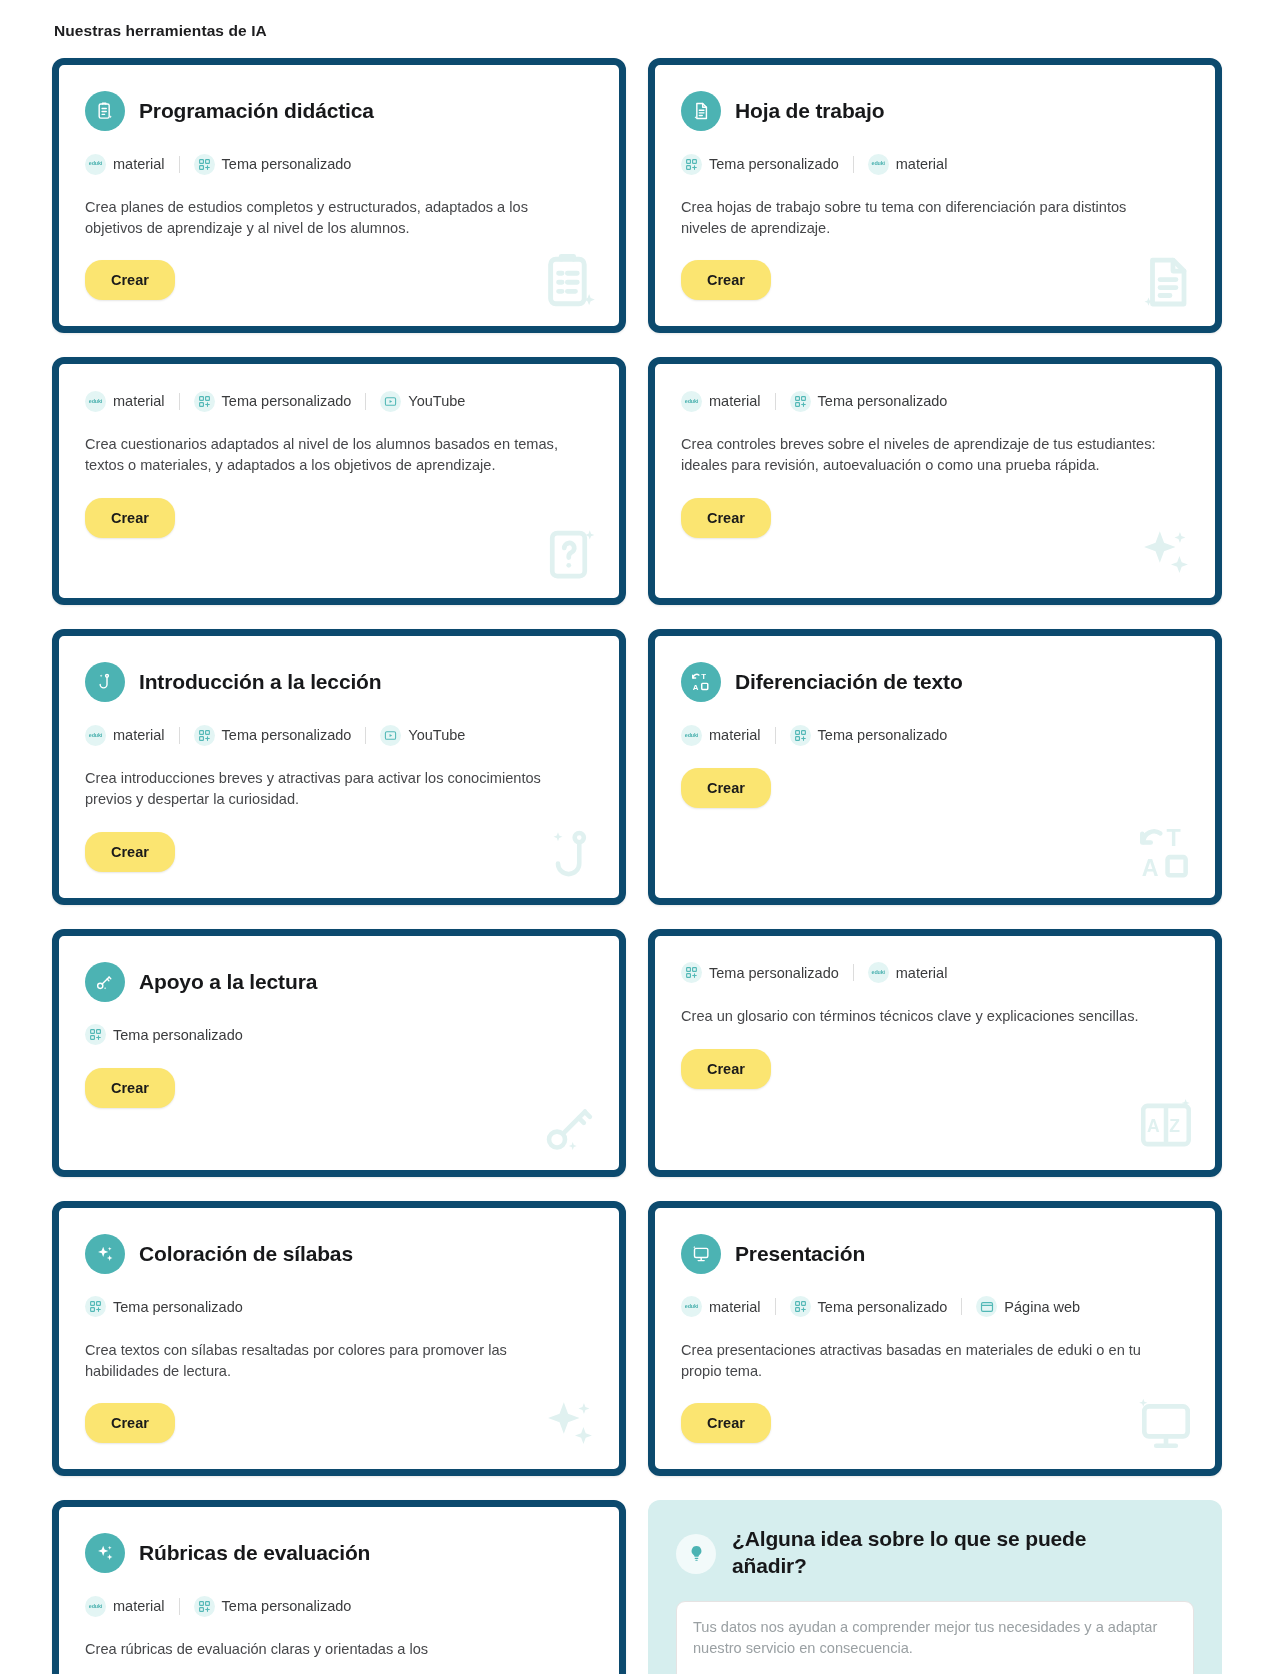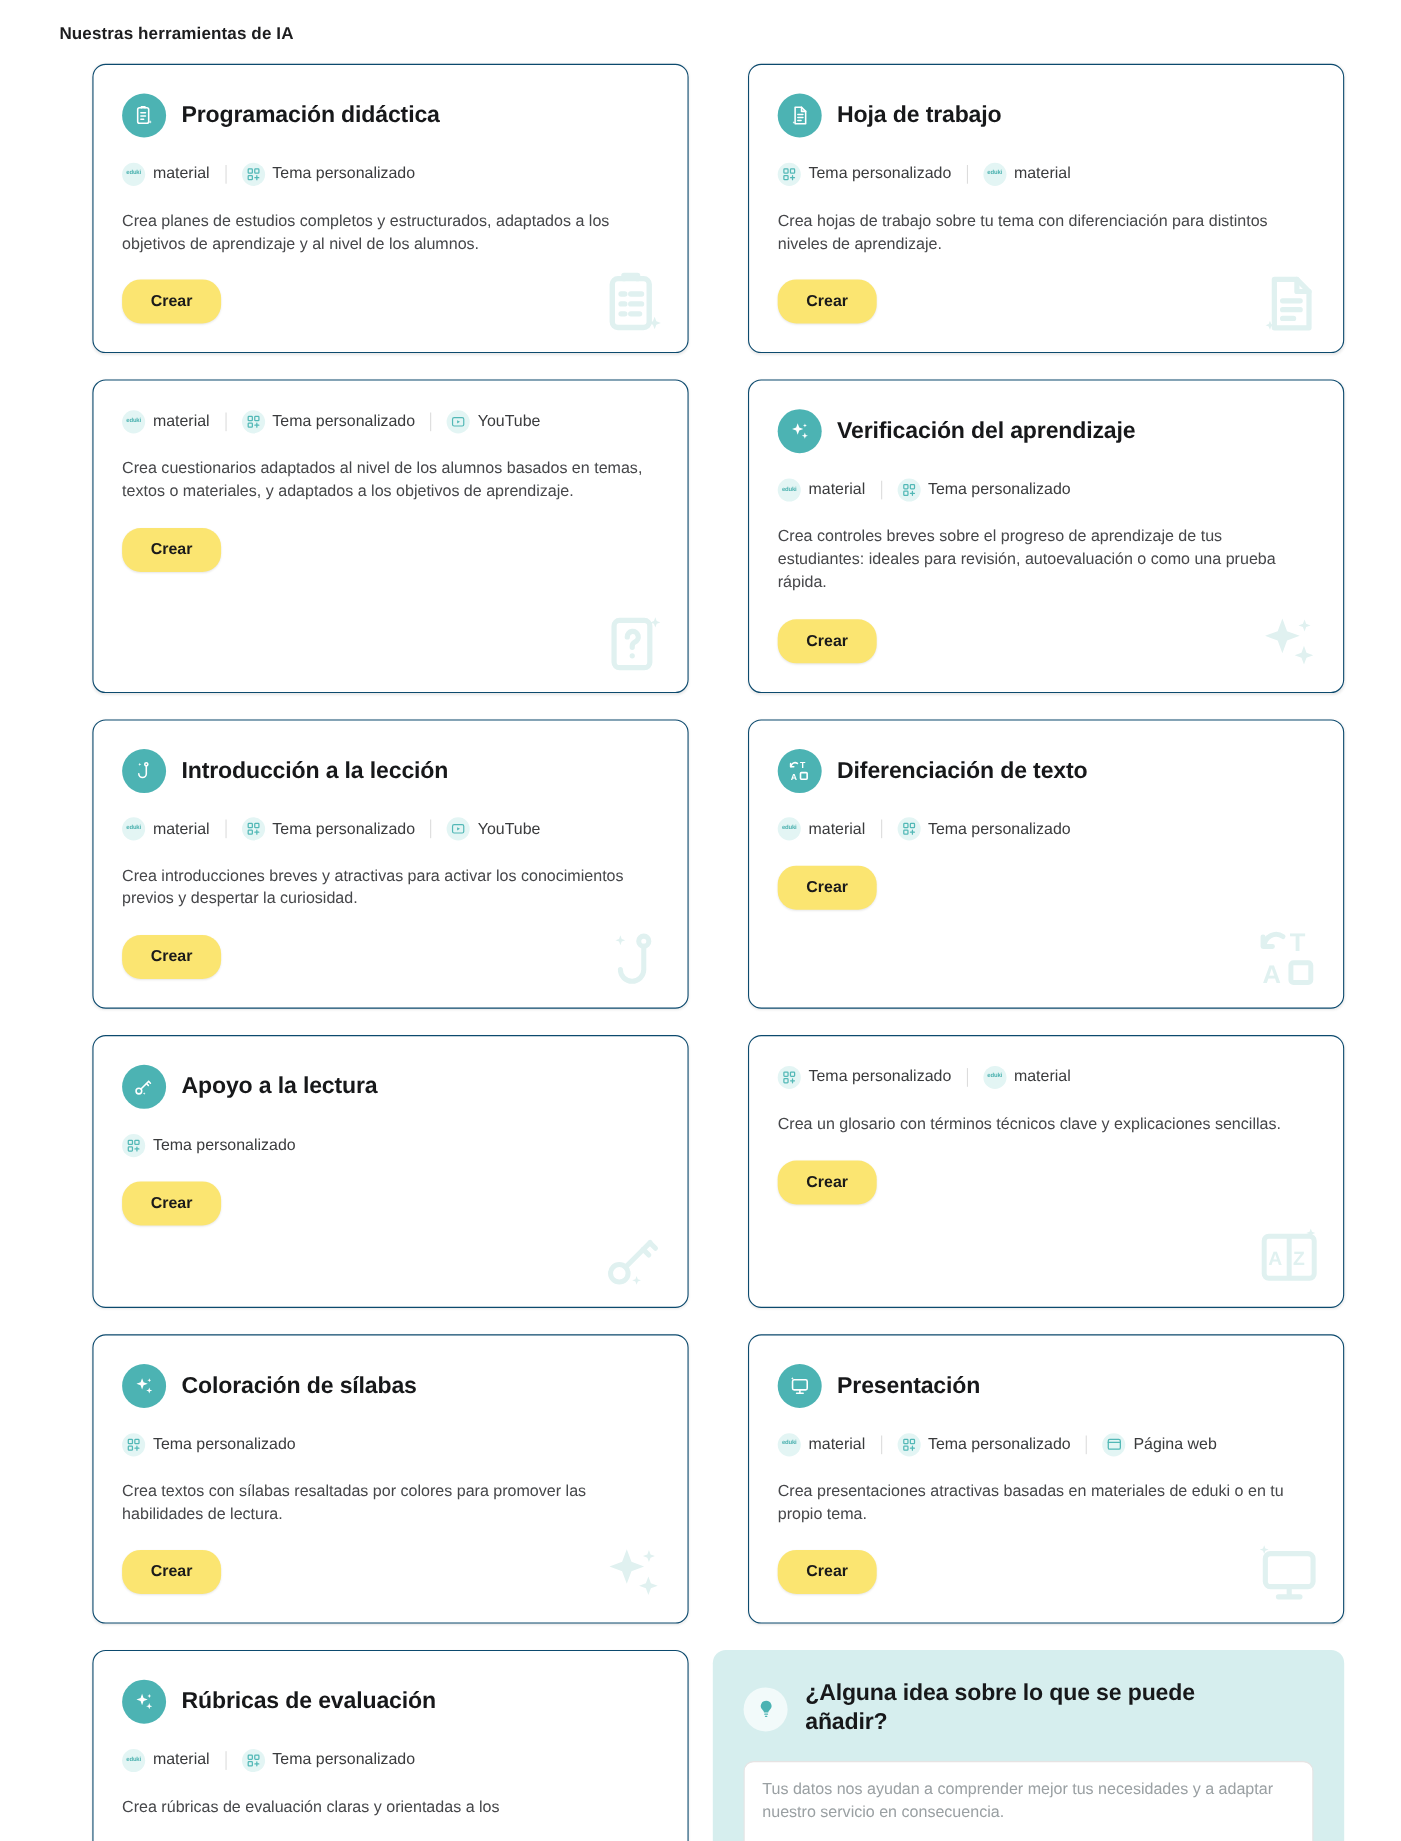--- a/index.html
+++ b/index.html
@@ -30,27 +30,26 @@
   .grid {
     display: grid;
     grid-template-columns: repeat(2, 1fr);
     column-gap: 22px;
     row-gap: 24px;
   }
 
   .card {
     position: relative;
     background: #ffffff;
-    border: 1px solid #0c4a6e;
+    border: 7px solid #0c4a6e;
     border-radius: 12px;
     box-shadow: 0 1px 3px rgba(17,17,17,0.06), 0 1px 2px rgba(17,17,17,0.04);
     padding: 26px 26px 26px 26px;
     min-height: 248px;
     overflow: hidden;
-    margin-left: 32px;
   }
 
   .card-head {
     display: flex;
     align-items: center;
     gap: 14px;
     margin-bottom: 22px;
   }
 
   .card-avatar {
@@ -302,49 +301,40 @@
             <span>YouTube</span>
           </span>
         </div><div class="card-desc">Crea cuestionarios adaptados al nivel de los alumnos basados en temas, textos o materiales, y adaptados a los objetivos de aprendizaje.</div><button class="btn-crear">Crear</button><span class="watermark">
           <svg width="60" height="60" viewBox="0 0 24 24" fill="none" stroke="currentColor" stroke-width="1.9" stroke-linecap="round" stroke-linejoin="round">
             <rect x="4.5" y="3.6" width="13" height="17.2" rx="2"></rect>
             <path d="M9.3 9.6a2 2 0 1 1 2.75 1.85c-.62.3-.95.85-.95 1.55v.4"></path>
             <circle cx="11.1" cy="16.5" r="0.95" fill="currentColor" stroke="none"></circle>
             <path d="M19.5 2.5l.5 1.35 1.35.5-1.35.5-.5 1.35-.5-1.35-1.35-.5 1.35-.5z" fill="currentColor" stroke="none"></path>
           </svg>
         </span></div>
-      <div class="card"><div class="card-head">
-          <span class="card-avatar">
-            <svg width="22" height="22" viewBox="0 0 24 24" fill="#fff">
-              <path d="M10 4.2l1.5 4.1 4.1 1.5-4.1 1.5L10 15.4l-1.5-4.1L4.4 9.8l4.1-1.5z"></path>
-              <path d="M17.1 13.4l.82 2.25 2.25.82-2.25.82-.82 2.25-.82-2.25-2.25-.82 2.25-.82z"></path>
-              <path d="M17.2 4.4l.52 1.45 1.45.53-1.45.53-.52 1.45-.53-1.45-1.45-.53 1.45-.53z"></path>
-            </svg>
-          </span>
-          <span class="card-title">Verificación del aprendizaje</span>
-        </div><div class="badges">
-          <span class="badge">
-            <span class="badge-icon">
-              <span class="eduki-mark">eduki</span>
-            </span>
-            <span>material</span>
-          </span>
-          <span class="badge-sep"></span>
-          <span class="badge">
-            <span class="badge-icon">
-              <svg width="13" height="13" viewBox="0 0 24 24" fill="none" stroke="#52b8b6" stroke-width="2.1" stroke-linecap="round" stroke-linejoin="round">
-                <rect x="3" y="3" width="7" height="7" rx="1.3"></rect>
-                <rect x="14" y="3" width="7" height="7" rx="1.3"></rect>
-                <rect x="3" y="14" width="7" height="7" rx="1.3"></rect>
-                <path d="M17.5 14.3v6.6M14.2 17.6h6.6"></path>
-              </svg>
-            </span>
-            <span>Tema personalizado</span>
-          </span>
-        </div><div class="card-desc">Crea controles breves sobre el progreso de aprendizaje de tus estudiantes: ideales para revisión, autoevaluación o como una prueba rápida.</div><button class="btn-crear">Crear</button><span class="watermark">
+      <div class="card"><div class="badges">
+          <span class="badge">
+            <span class="badge-icon">
+              <span class="eduki-mark">eduki</span>
+            </span>
+            <span>material</span>
+          </span>
+          <span class="badge-sep"></span>
+          <span class="badge">
+            <span class="badge-icon">
+              <svg width="13" height="13" viewBox="0 0 24 24" fill="none" stroke="#52b8b6" stroke-width="2.1" stroke-linecap="round" stroke-linejoin="round">
+                <rect x="3" y="3" width="7" height="7" rx="1.3"></rect>
+                <rect x="14" y="3" width="7" height="7" rx="1.3"></rect>
+                <rect x="3" y="14" width="7" height="7" rx="1.3"></rect>
+                <path d="M17.5 14.3v6.6M14.2 17.6h6.6"></path>
+              </svg>
+            </span>
+            <span>Tema personalizado</span>
+          </span>
+        </div><div class="card-desc">Crea controles breves sobre el niveles de aprendizaje de tus estudiantes: ideales para revisión, autoevaluación o como una prueba rápida.</div><button class="btn-crear">Crear</button><span class="watermark">
           <svg width="62" height="62" viewBox="0 0 24 24" fill="currentColor">
             <path d="M9.6 3.6l1.65 4.45 4.45 1.65-4.45 1.65L9.6 15.8l-1.65-4.45L3.5 9.7l4.45-1.65z"></path>
             <path d="M17.2 13.2l.88 2.4 2.4.88-2.4.88-.88 2.4-.88-2.4-2.4-.88 2.4-.88z"></path>
             <path d="M17.4 3.9l.56 1.55 1.55.57-1.55.57-.56 1.55-.57-1.55-1.55-.57 1.55-.57z"></path>
           </svg>
         </span></div>
       <div class="card"><div class="card-head">
           <span class="card-avatar">
             <svg width="20" height="20" viewBox="0 0 24 24" fill="none" stroke="#fff" stroke-width="1.7" stroke-linecap="round" stroke-linejoin="round">
               <circle cx="14.4" cy="4.6" r="1.7"></circle>

